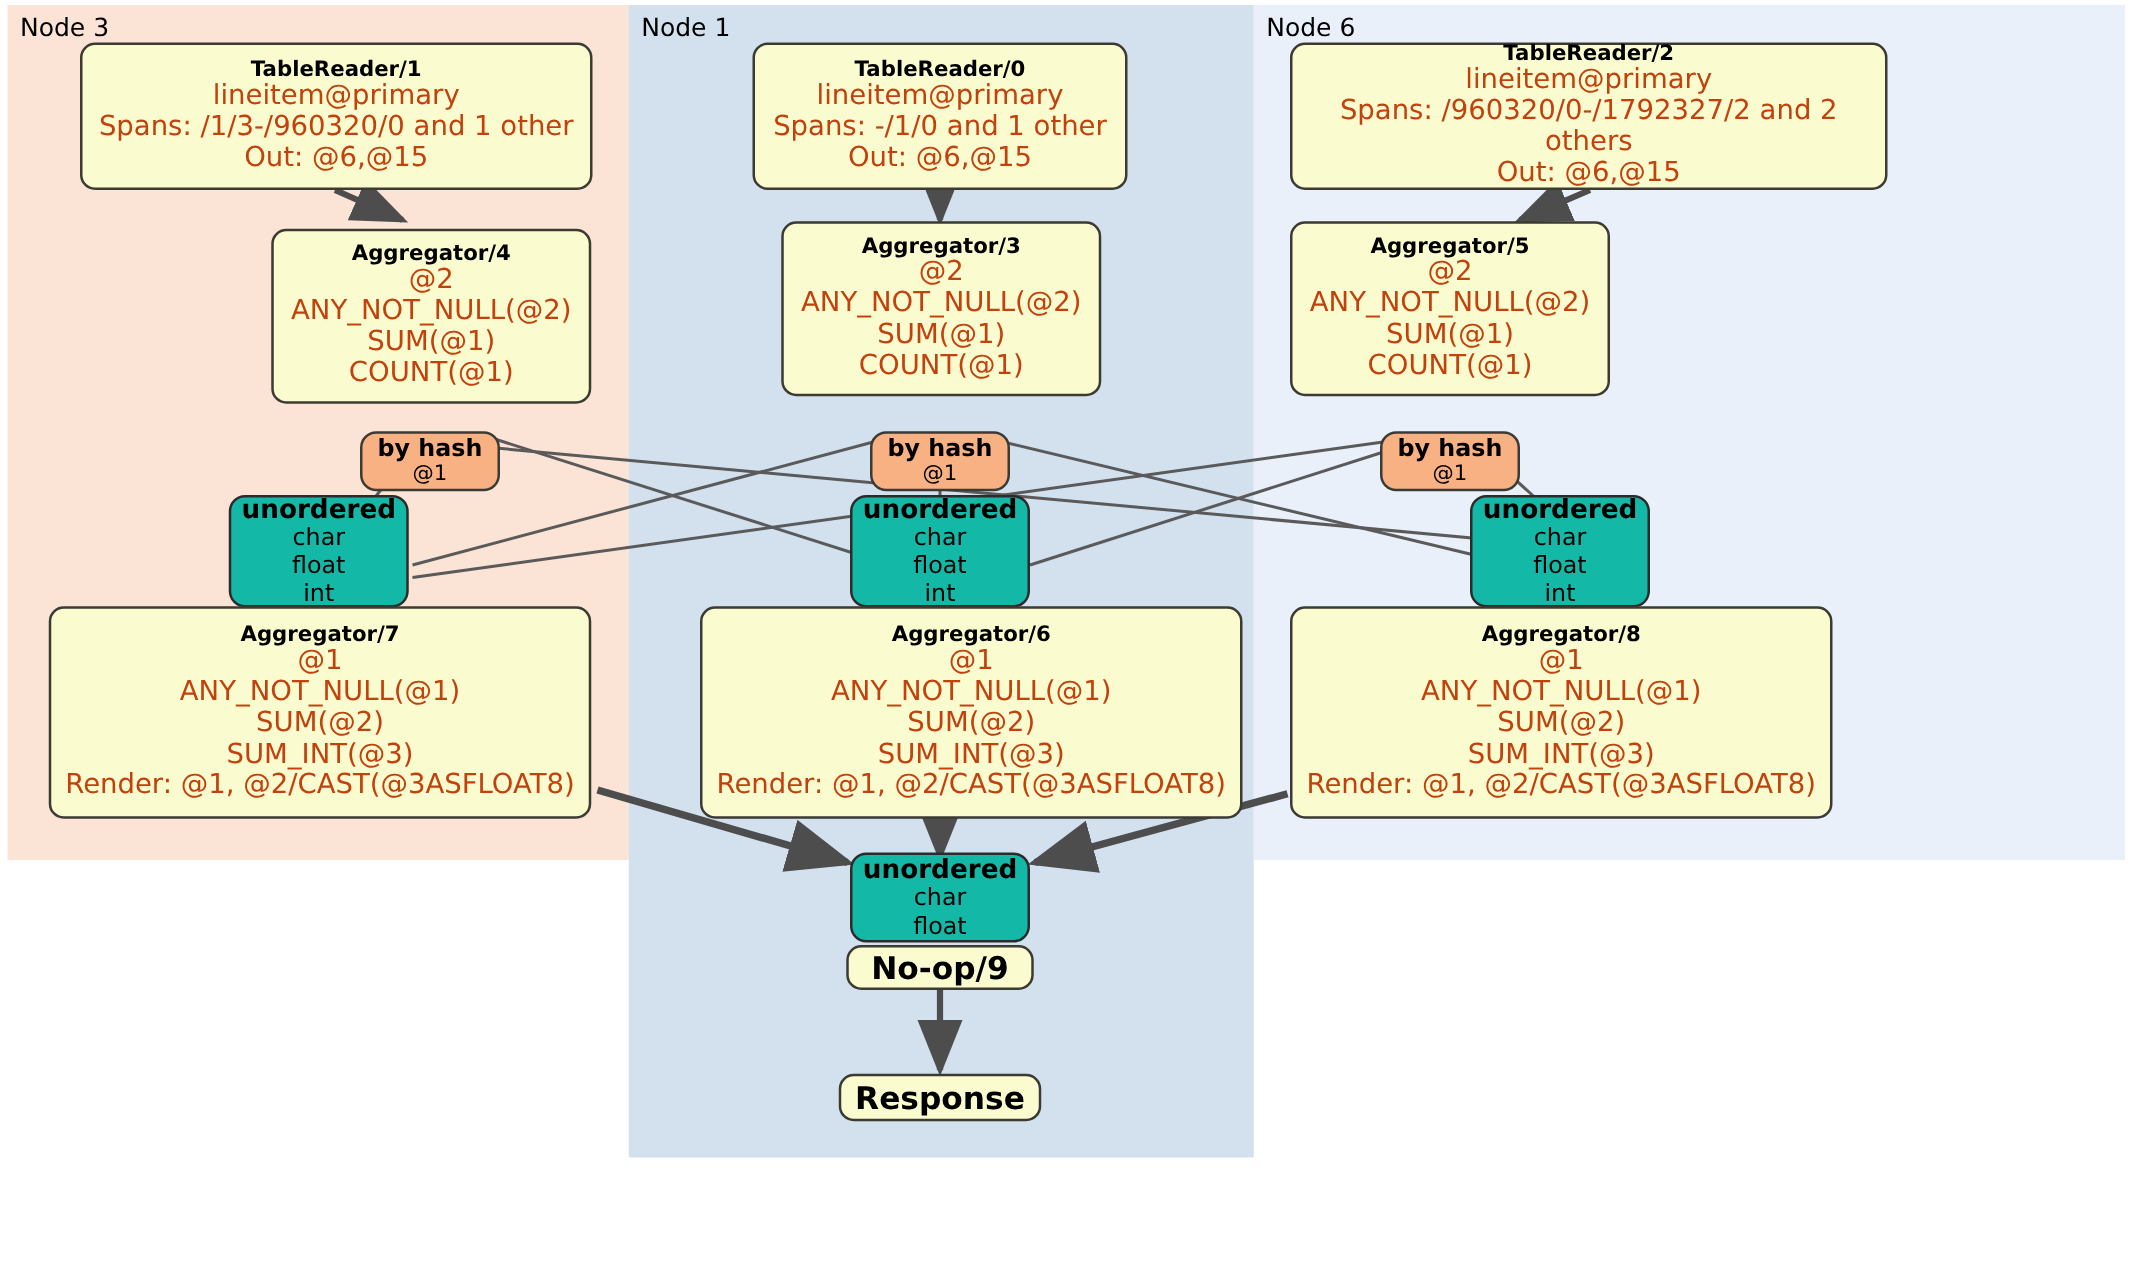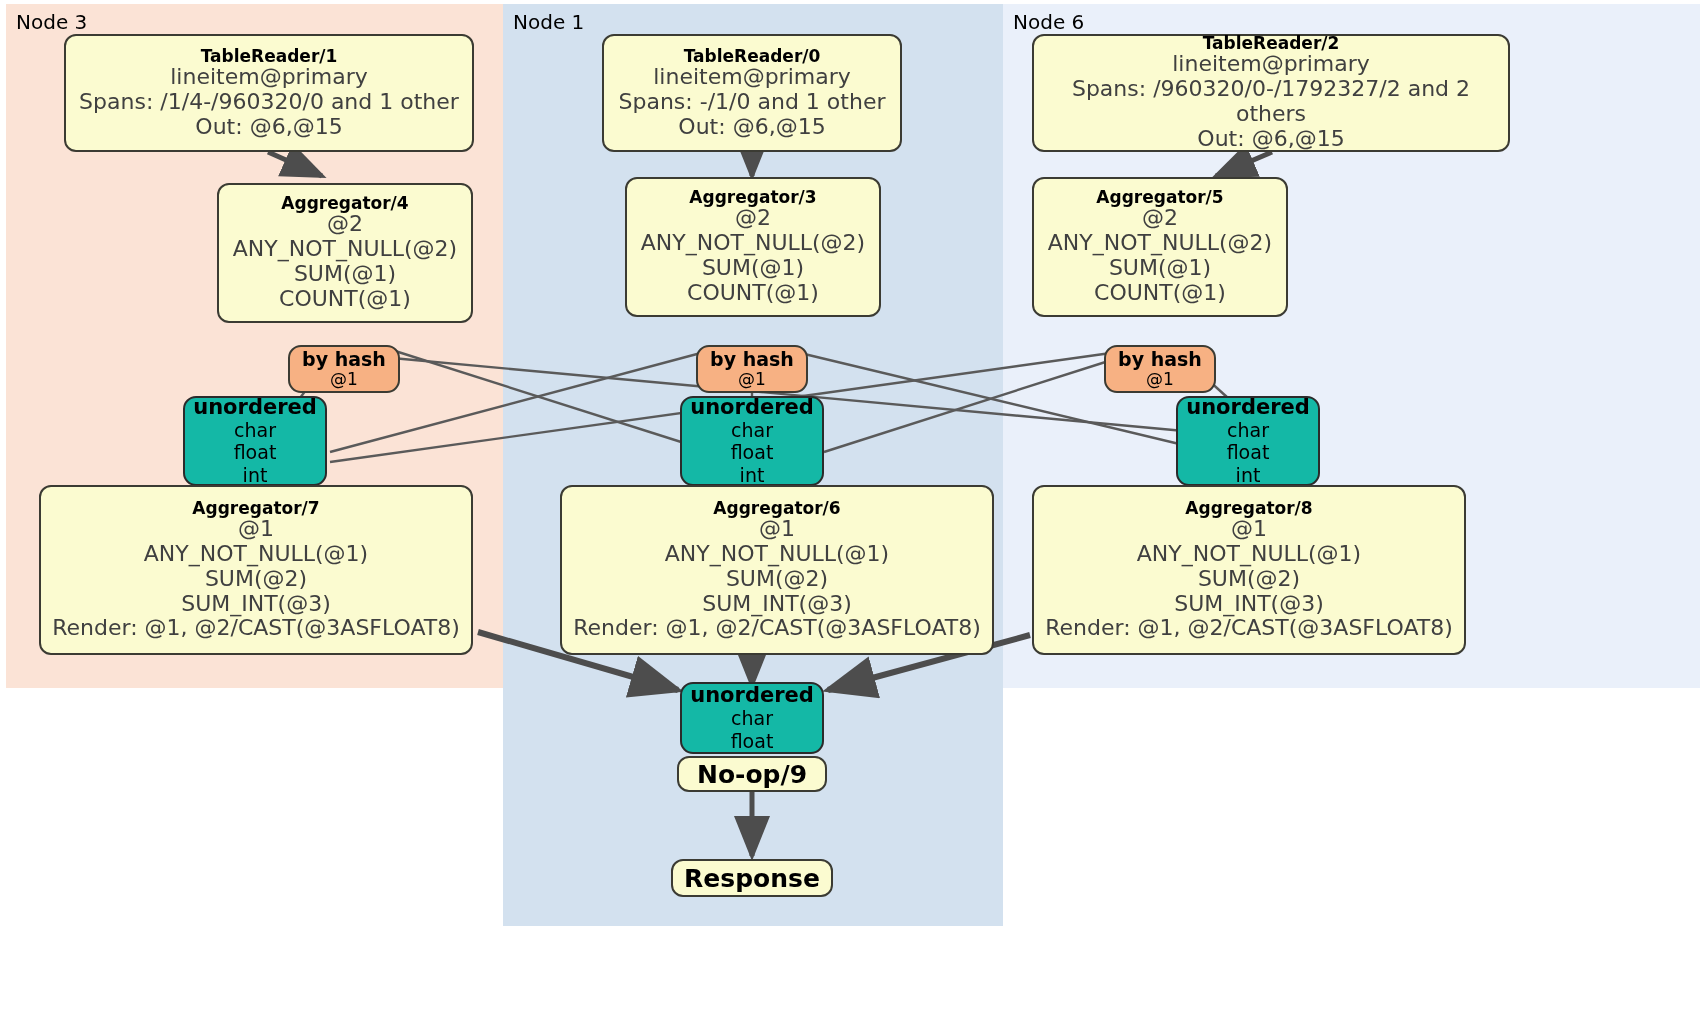--- a/index.html
+++ b/index.html
@@ -13,21 +13,21 @@
                font-family:"DejaVu Sans","Liberation Sans",sans-serif;}
 
   
   #edges{position:absolute;left:0;top:0;width:1706px;height:1016px;pointer-events:none;}
 
   
   .node{position:absolute;box-sizing:border-box;text-align:center;
         display:flex;flex-direction:column;align-items:center;justify-content:center;}
   .proc{background:#fbfbd0;border:2px solid #3b3b33;border-radius:12px;}
   .proc .ttl{font-weight:bold;font-size:17px;line-height:1.08;color:#000;}
-  .proc .ln{font-size:22px;line-height:1.13;color:#404040;}
+  .proc .ln{font-size:22px;line-height:1.13;color:#c2410c;}
 
   .hash{background:#f7b183;border:2px solid #3b3b33;border-radius:13px;margin-top:32px;}
   .hash .ttl{font-weight:bold;font-size:19px;line-height:1.1;color:#000;}
   .hash .ln{font-size:17px;line-height:1.15;color:#000;}
 
   .unord{background:#14b8a6;border:2px solid #2b2b2b;border-radius:13px;}
   .unord .ttl{font-weight:bold;font-size:21px;line-height:1.1;color:#000;}
   .unord .ln{font-size:19px;line-height:1.17;color:#000;}
 
   .small .ttl{font-weight:bold;font-size:25px;}
@@ -76,21 +76,21 @@
     <path d="M478,632 L678,690" stroke="#4d4d4d" stroke-width="6" fill="none" marker-end="url(#ar)"></path>
     <path d="M752,655 L752,684" stroke="#4d4d4d" stroke-width="6" fill="none" marker-end="url(#ar)"></path>
     <path d="M1030,635 L828,690" stroke="#4d4d4d" stroke-width="6" fill="none" marker-end="url(#ar)"></path>
 
     <path d="M752,790 L752,856" stroke="#4d4d4d" stroke-width="5" fill="none" marker-end="url(#ar)"></path>
   </svg>
 
   <div class="node proc" style="left:64px;top:34px;width:410px;height:118px;">
     <div class="ttl">TableReader/1</div>
     <div class="ln">lineitem@primary</div>
-    <div class="ln">Spans: /1/4-/960320/0 and 1 other</div>
+    <div class="ln">Spans: /1/3-/960320/0 and 1 other</div>
     <div class="ln">Out: @6,@15</div>
   </div>
 
   <div class="node proc" style="left:602px;top:34px;width:300px;height:118px;">
     <div class="ttl">TableReader/0</div>
     <div class="ln">lineitem@primary</div>
     <div class="ln">Spans: -/1/0 and 1 other</div>
     <div class="ln">Out: @6,@15</div>
   </div>
 

